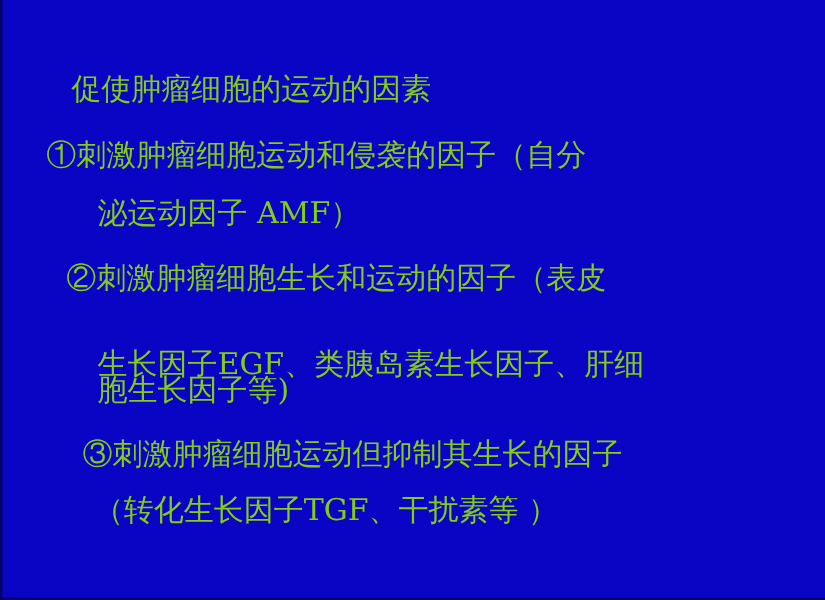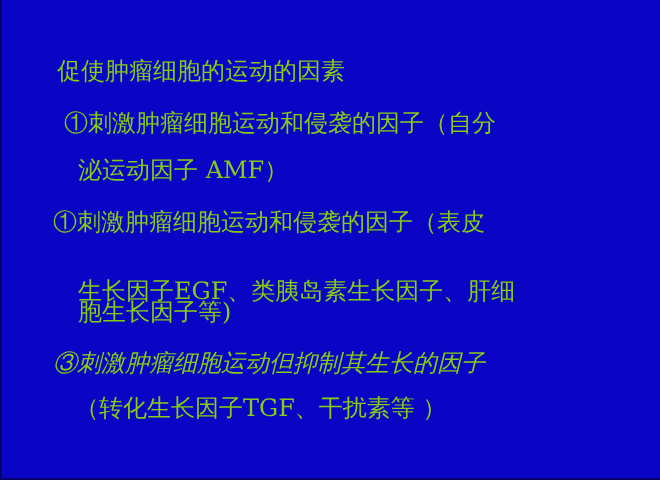--- a/index.html
+++ b/index.html
@@ -32,23 +32,22 @@
     letter-spacing: 0px;
     text-rendering: geometricPrecision;
   }
   .line-title {
     position: absolute;
     left: 55px;
     top: 48px;
   }
   .line-i1a {
     position: absolute;
-    left: 62px;
+    left: 35px;
     top: 101px;
-    font-family: Liberation Serif, serif;
   }
   .line-i1b {
     position: absolute;
     left: 76px;
     top: 147px;
     text-align: right;
   }
   .line-i2a {
     position: absolute;
     left: 51px;
@@ -60,43 +59,42 @@
     top: 244px;
     margin-top: 24px;
   }
   .line-i2c {
     position: absolute;
     left: 76px;
     top: 289px;
   }
   .line-i3a {
     position: absolute;
-    left: 51px;
+    left: 64px;
     top: 340px;
-    font-style: italic;
   }
   .line-i3b {
     position: absolute;
     left: 73px;
     top: 385px;
   }
 </style>
 </head>
 <body>
 
 <div id="slide">
   <div class="slide-body">
 
     <div class="line line-title">促使肿瘤细胞的运动的因素</div>
 
     <div class="line line-i1a">①刺激肿瘤细胞运动和侵袭的因子（自分</div>
 
     <div class="line line-i1b">泌运动因子 AMF）</div>
 
-    <div class="line line-i2a">①刺激肿瘤细胞运动和侵袭的因子（表皮</div>
+    <div class="line line-i2a">②刺激肿瘤细胞生长和运动的因子（表皮</div>
 
     <div class="line line-i2b">生长因子EGF、类胰岛素生长因子、肝细</div>
 
     <div class="line line-i2c">胞生长因子等)</div>
 
     <div class="line line-i3a">③刺激肿瘤细胞运动但抑制其生长的因子</div>
 
     <div class="line line-i3b">（转化生长因子TGF、干扰素等 ）</div>
 
   </div>

